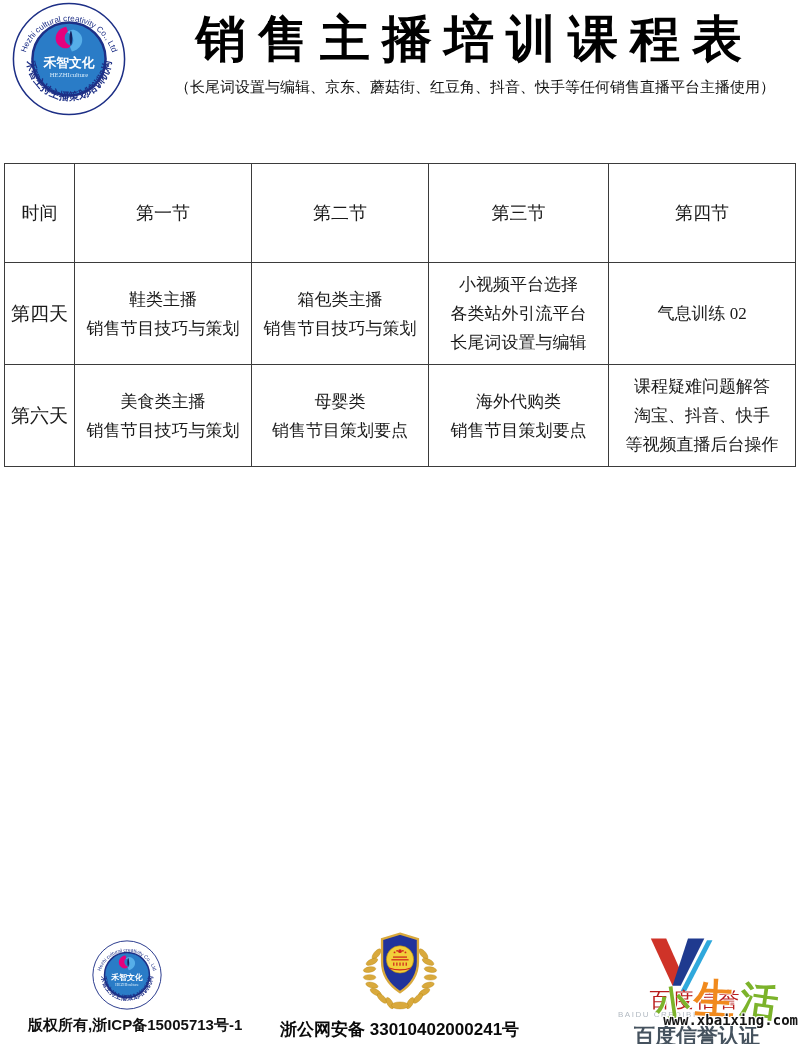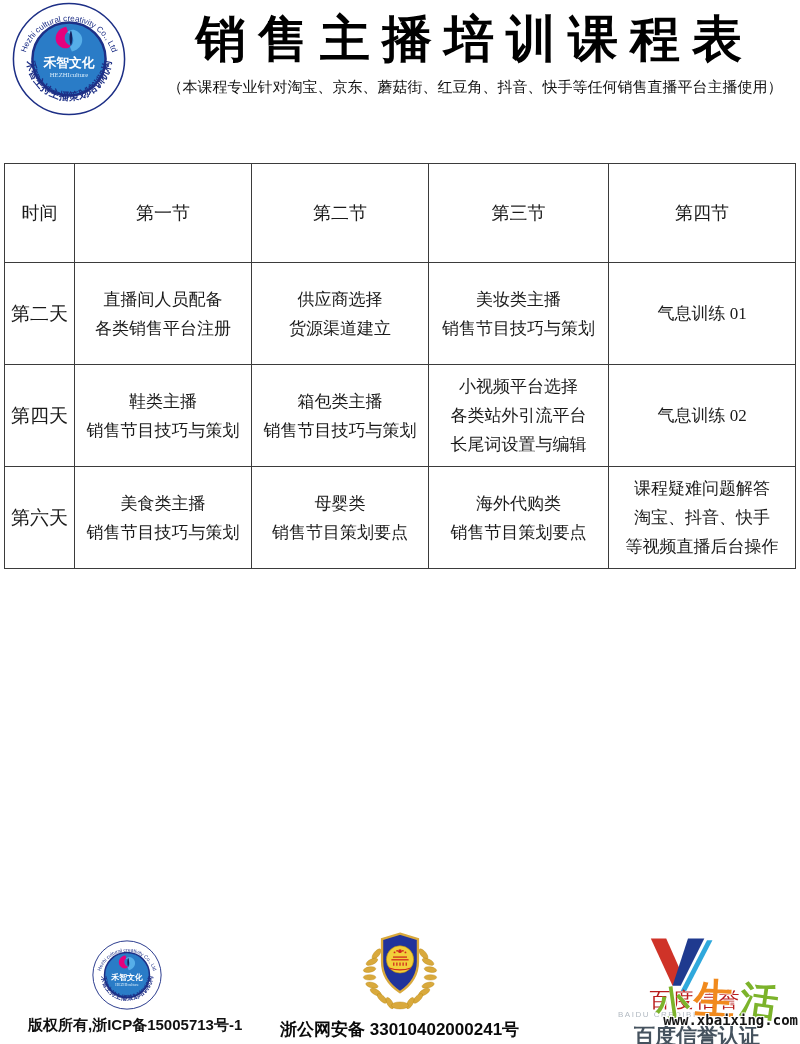--- a/index.html
+++ b/index.html
@@ -86,58 +86,40 @@
     <textPath href="#arcTop1" startOffset="50%" text-anchor="middle">Hezhi cultural creativity Co., Ltd</textPath>
   </text>
   <text font-size="11" font-weight="bold" fill="#1d2f86">
     <textPath href="#arcBot1" startOffset="50%" text-anchor="middle">禾智主持主播策划培训机构</textPath>
   </text>
   <text x="60" y="68" text-anchor="middle" font-size="13.5" font-weight="bold" fill="#ffffff">禾智文化</text>
   <text x="60" y="79" text-anchor="middle" font-size="7" fill="#d8ecfa">HEZHIculture</text>
 </svg>
 
 <div class="page-title">销售主播培训课程表</div>
-<div class="page-subtitle">（本课程专业针对淘宝、京东、蘑菇街、红豆角、抖音、快手等任何销售直播平台主播使用）</div>
+<div class="page-subtitle">（长尾词设置与编辑、京东、蘑菇街、红豆角、抖音、快手等任何销售直播平台主播使用）</div>
 
 <table class="schedule">
   <colgroup>
     <col style="width:70px">
       <col style="width:177px">
       <col style="width:177px">
       <col style="width:180px">
       <col style="width:187px">
   </colgroup>
   <tbody>
       <tr class="hdr">
     <th class="h-cell">时间</th>
     <th class="h-cell">第一节</th>
     <th class="h-cell">第二节</th>
     <th class="h-cell">第三节</th>
     <th class="h-cell">第四节</th>
   </tr>
 
 
-  <tr class="row">
-    <td class="day">第二天</td>
-    <td class="cell">
-      <div class="cl">直播间人员配备</div>
-      <div class="cl">各类销售平台注册</div>
-    </td>
-    <td class="cell">
-      <div class="cl">供应商选择</div>
-      <div class="cl">货源渠道建立</div>
-    </td>
-    <td class="cell">
-      <div class="cl">美妆类主播</div>
-      <div class="cl">销售节目技巧与策划</div>
-    </td>
-    <td class="cell">
-      <div class="cl">气息训练 01</div>
-    </td>
-  </tr>
 
 
   <tr class="row">
     <td class="day">第四天</td>
     <td class="cell">
       <div class="cl">鞋类主播</div>
       <div class="cl">销售节目技巧与策划</div>
     </td>
     <td class="cell">
       <div class="cl">箱包类主播</div>

